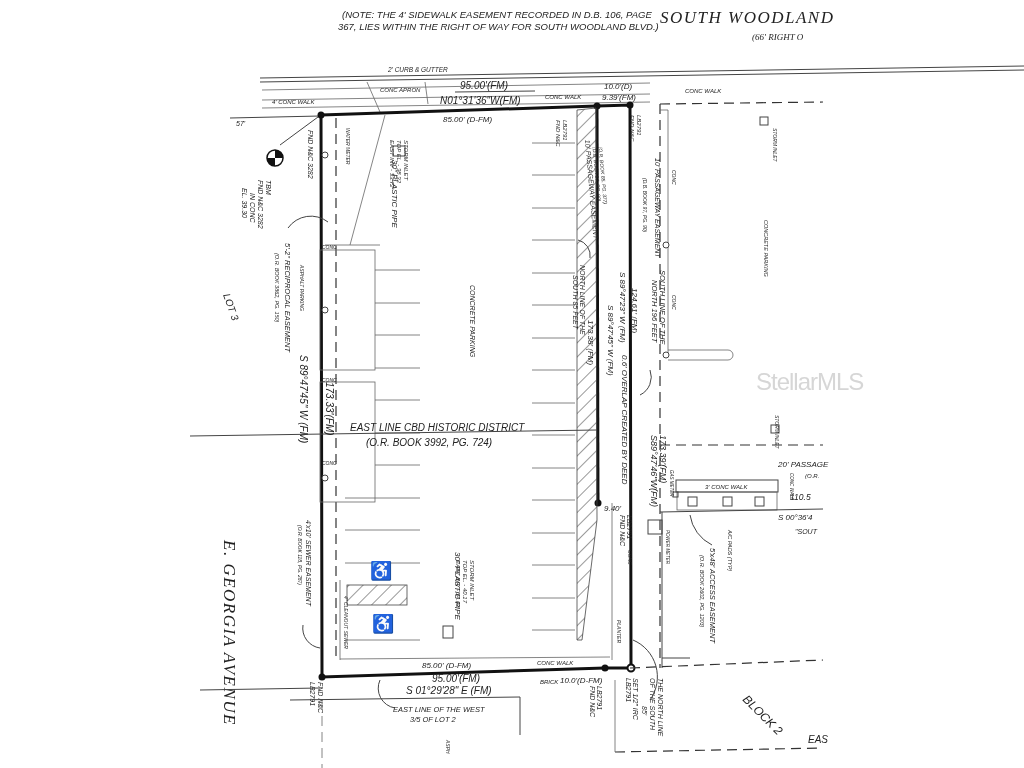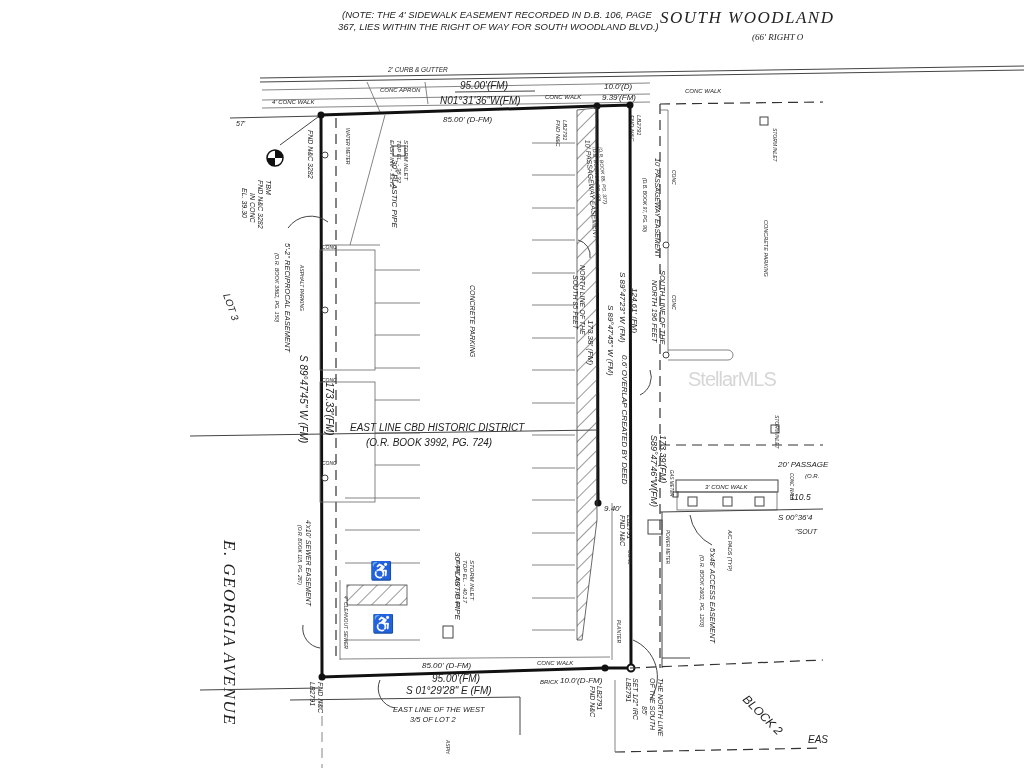--- a/index.html
+++ b/index.html
@@ -4,21 +4,21 @@
 <style>
   html, body { margin:0; padding:0; background:#ffffff; }
   body { width:1024px; height:768px; overflow:hidden; position:relative; font-family:"Liberation Sans", sans-serif; }
   #plat { position:absolute; left:0; top:0; width:1024px; height:768px; }
   .t { font-family:"Liberation Sans", sans-serif; font-style:italic; fill:#222; }
   .serif { font-family:"Liberation Serif", serif; fill:#222; }
   .thin { stroke:#444; stroke-width:1; fill:none; }
   .thin2 { stroke:#666; stroke-width:0.8; fill:none; }
   .bold { stroke:#111; stroke-width:3; fill:none; }
   .dash { stroke:#333; stroke-width:1.2; fill:none; stroke-dasharray:10 6; }
-  .watermark { position:absolute; left:688px; top:368px; font-family:"Liberation Sans", sans-serif; font-size:20px; color:rgba(200,200,200,0.75); letter-spacing:-1px; }
+  .watermark { position:absolute; left:756px; top:368px; font-family:"Liberation Sans", sans-serif; font-size:24px; color:rgba(200,200,200,0.75); letter-spacing:-1px; }
 </style>
 </head>
 <body>
 
 <svg id="plat" viewBox="0 0 1024 768" xmlns="http://www.w3.org/2000/svg">
 
   <text class="t" x="342" y="18" font-size="9.5">(NOTE:  THE 4' SIDEWALK EASEMENT RECORDED IN D.B. 106, PAGE</text>
   <text class="t" x="338" y="30" font-size="9.5">367, LIES WITHIN THE RIGHT OF WAY FOR SOUTH WOODLAND BLVD.)</text>
   <text class="serif" x="660" y="23" font-size="17" font-style="italic" letter-spacing="1.5">SOUTH WOODLAND</text>
   <text class="serif" x="752" y="40" font-size="9" font-style="italic">(66' RIGHT O</text>

